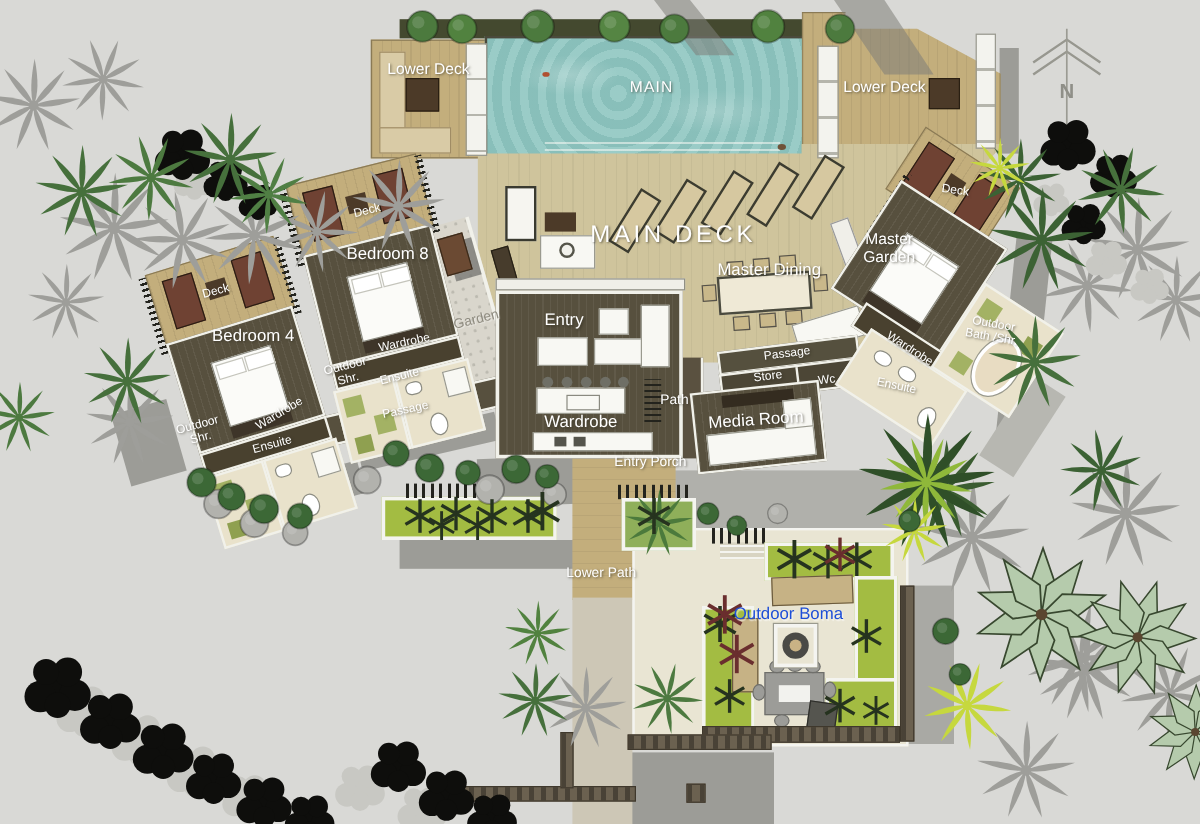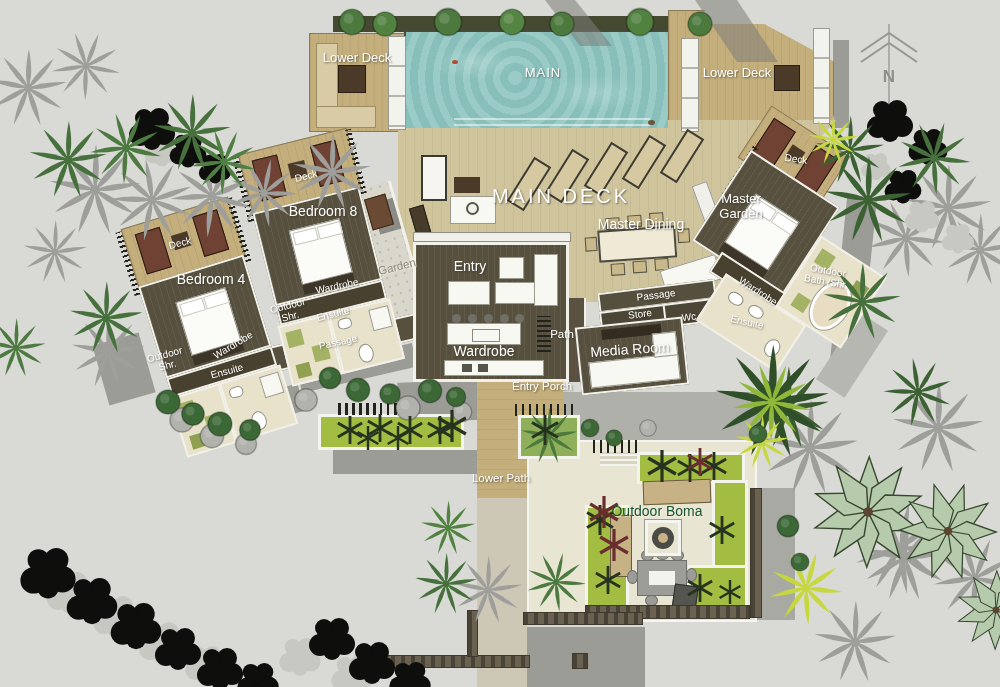--- a/index.html
+++ b/index.html
@@ -478,21 +478,21 @@
   <div class="lbl md2" style="left:470px;top:267px">Entry</div>
   <div class="lbl md2" style="left:484px;top:352px">Wardrobe</div>
   <div class="lbl sm2" style="left:562px;top:334px">Path</div>
   <div class="lbl md2" style="left:630px;top:350px;transform:translate(-50%,-50%) rotate(-4deg)">Media Room</div>
   <div class="lbl sm" style="left:656px;top:295px;transform:translate(-50%,-50%) rotate(-7deg)">Passage</div>
   <div class="lbl sm" style="left:640px;top:314px;transform:translate(-50%,-50%) rotate(-7deg)">Store</div>
   <div class="lbl sm" style="left:689px;top:317px;transform:translate(-50%,-50%) rotate(-7deg)">Wc</div>
   <div class="lbl sm2" style="left:397px;top:267px;transform:translate(-50%,-50%) rotate(-14deg);color:#8f8c80;text-shadow:1px 1px 1px rgba(255,255,255,.5)">Garden</div>
   <div class="lbl sm2" style="left:542px;top:386px">Entry Porch</div>
   <div class="lbl sm2" style="left:501px;top:478px">Lower Path</div>
-  <div class="lbl md2" style="left:657px;top:512px;color:#14532d;text-shadow:1px 1px 1px rgba(255,255,255,.6)">Outdoor Boma</div>
+  <div class="lbl md2" style="left:657px;top:512px;color:#1d4ed8;text-shadow:1px 1px 1px rgba(255,255,255,.6)">Outdoor Boma</div>
 
   <div class="lbl sm" style="left:180px;top:243px;transform:translate(-50%,-50%) rotate(-15deg)">Deck</div>
   <div class="lbl md2" style="left:211px;top:280px">Bedroom 4</div>
   <div class="lbl sm" style="left:233px;top:345px;transform:translate(-50%,-50%) rotate(-31deg)">Wardrobe</div>
   <div class="lbl sm" style="left:227px;top:371px;transform:translate(-50%,-50%) rotate(-15deg)">Ensuite</div>
   <div class="lbl sm" style="left:166px;top:360px;transform:translate(-50%,-50%) rotate(-15deg)">
     <span style="display:block">Outdoor</span>
     <span style="display:block">Shr.</span>
   </div>
 

